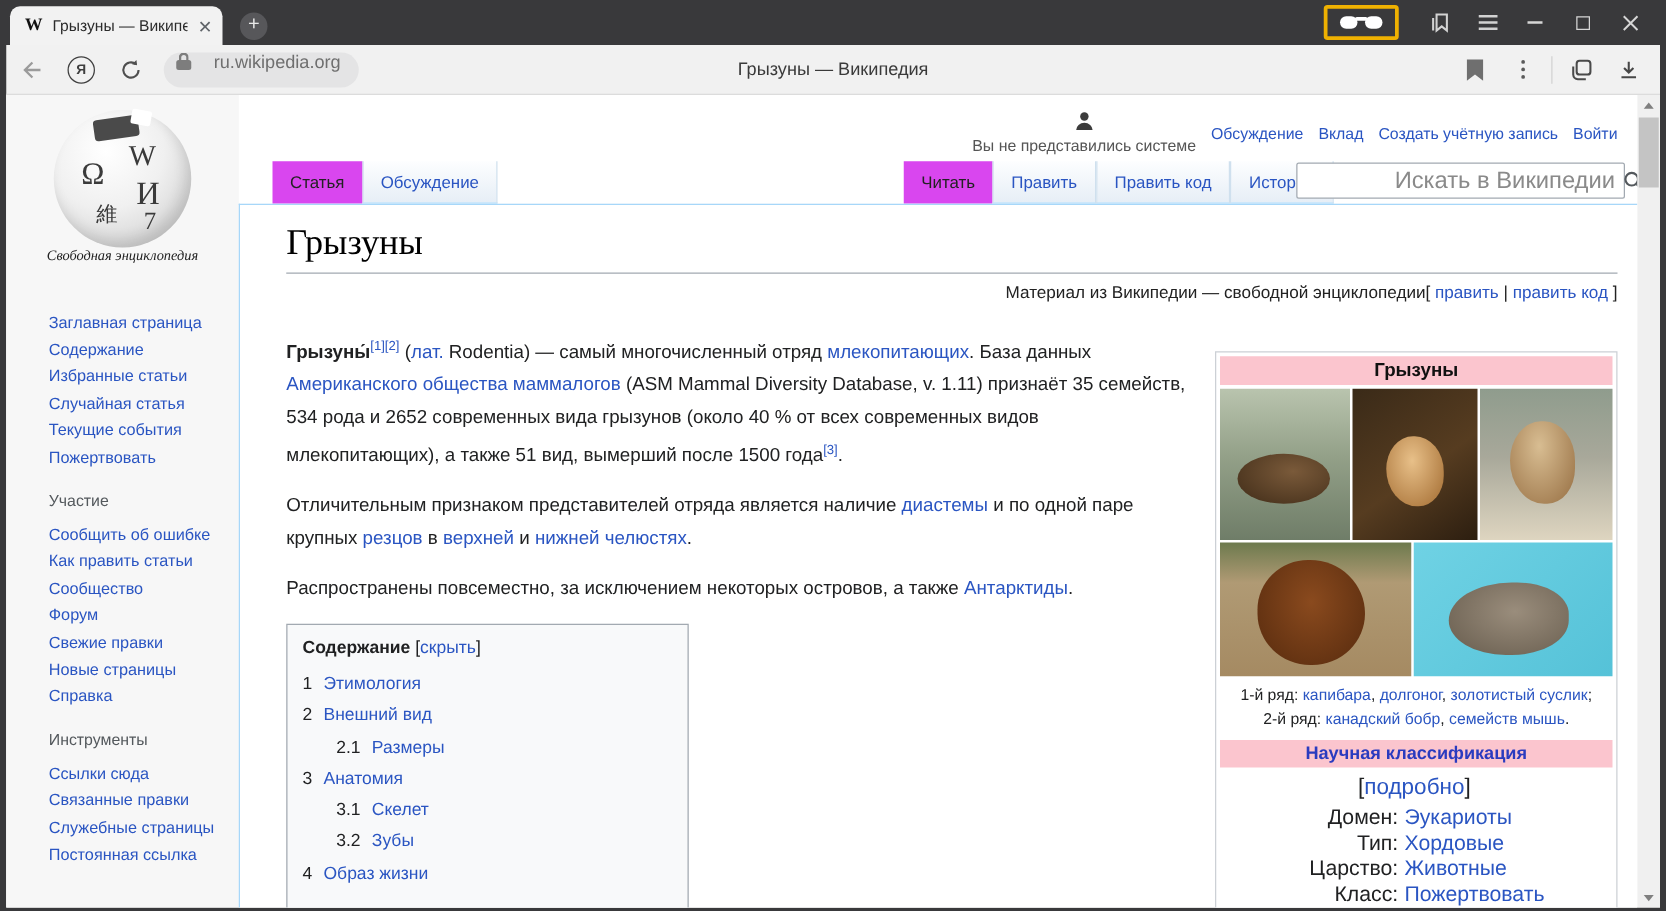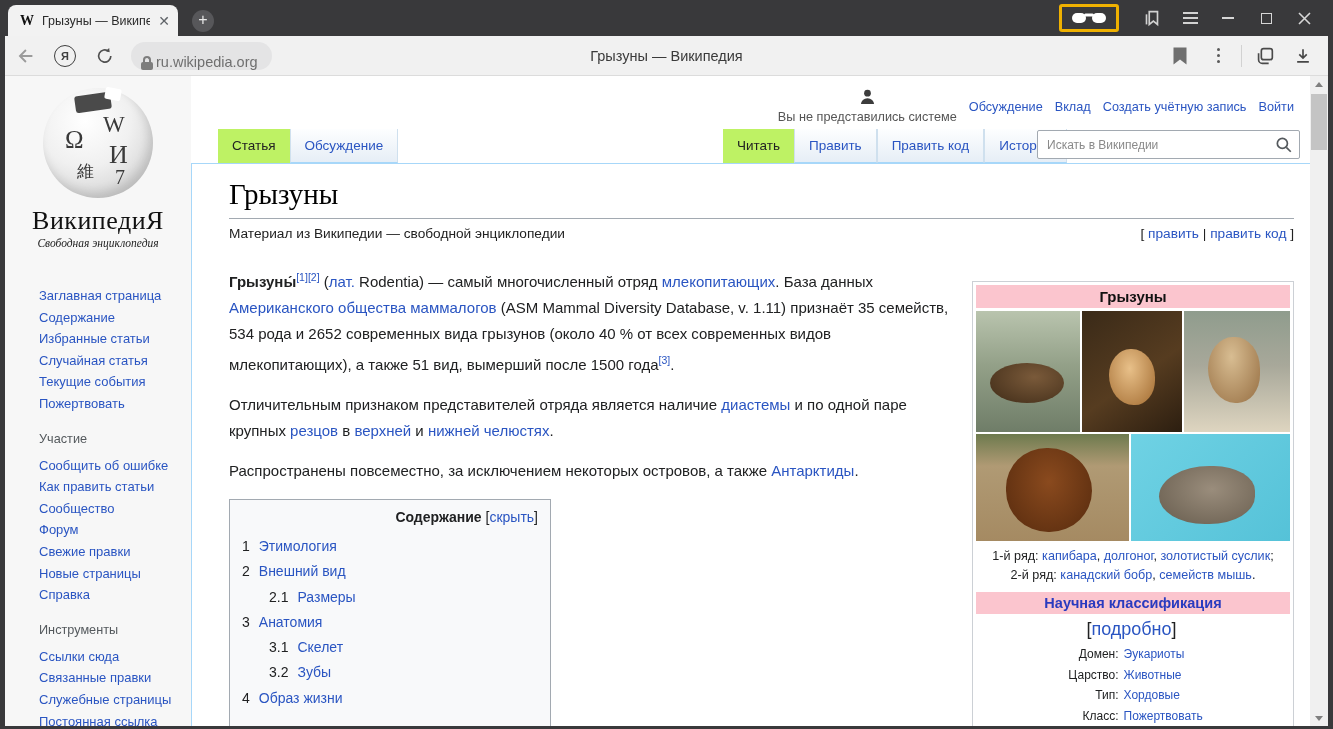--- a/index.html
+++ b/index.html
@@ -25,21 +25,21 @@
   .maxbox { width:11px; height:11px; border:1.6px solid #d6d6d6; }
 
   
   .addrbar { position:absolute; top:36px; left:5px; right:5px; height:40px; background:#f1f1f1;
              border-bottom:1px solid #dcdcdc; display:flex; align-items:center; }
   .nav-ic { width:40px; display:flex; justify-content:center; align-items:center; }
   .ya-badge { width:22px; height:22px; border:1.8px solid #3f3f3f; border-radius:50%;
               display:flex; align-items:center; justify-content:center;
               font-size:11px; font-weight:bold; color:#3f3f3f; }
   .addr-pill { margin-left:6px; height:28px; background:#e4e4e5; border-radius:14px;
-               display:flex; align-items:flex-end; padding:0 14px 0 10px; gap:3px; }
+               display:flex; align-items:flex-start; padding:0 14px 0 10px; gap:18px; }
   .addr-pill .url { font-size:14.5px; color:#6f6f6f; }
   .lock { position:relative; width:12px; height:14px; }
   .lock .shackle { position:absolute; top:0; left:2px; width:8px; height:8px;
                    border:2px solid #7d7d7d; border-bottom:none; border-radius:5px 5px 0 0; }
   .lock .bodyy { position:absolute; bottom:0; left:0; width:12px; height:8px; background:#7d7d7d; border-radius:2px; }
   .center-title { position:absolute; left:0; right:0; text-align:center; font-size:14.5px; color:#3a3a3a; pointer-events:none; }
   .ab-right { position:absolute; right:6px; display:flex; align-items:center; }
   .ab-ic { width:38px; height:36px; display:flex; align-items:center; justify-content:center; color:#5a5a5a; }
   .kebab { display:flex; flex-direction:column; gap:3px; }
   .kebab i { width:3px; height:3px; border-radius:50%; background:#5a5a5a; display:block; }
@@ -60,25 +60,25 @@
   .personal { position:absolute; top:13px; right:16px; display:flex; align-items:center; gap:12px; font-size:12.7px; }
   .personal .status { color:#555; display:flex; align-items:center; gap:5px;flex-direction:column; }
   .wl, a.wl { color:#2a55c2; text-decoration:none; cursor:pointer; }
   sup.wl { font-size:10.5px; }
 
   .namespaces { position:absolute; left:27px; bottom:0; display:flex; }
   .views { position:absolute; left:532px; bottom:0; display:flex; }
   .ptab { height:34px; line-height:34px; padding:0 14px; font-size:13.5px; white-space:nowrap; }
   .ptab.unsel { background:linear-gradient(to bottom,#fdfeff,#e6eef6); color:#2a55c2;
                 border-left:1px solid #cfe0ee; border-right:1px solid #cfe0ee; border-bottom:1px solid #a7d7f9; }
-  .ptab.sel { background:#bef264; color:#222; }
+  .ptab.sel { background:#d946ef; color:#222; }
   .searchbox { position:absolute; right:10px; bottom:4px; width:263px; height:29px; background:#fff;
                border:1px solid #a2a9b1; border-radius:2px; display:flex; align-items:center; }
-  .searchbox input { flex:1; border:none; outline:none; font-size:12px; padding:0 6px 0 9px; color:#333;
-                     font-family:"Liberation Sans", sans-serif; background:transparent; }
+  .searchbox input { flex:1; border:none; outline:none; font-size:19px; padding:0 6px 0 9px; color:#333;
+                     font-family:"Liberation Sans", sans-serif; background:transparent;text-align:right; }
   .searchbox input::placeholder { color:#8a8a8a; }
   .mag { width:30px; display:flex; align-items:center; justify-content:center; }
 
   .sidebar { position:absolute; left:0; top:0; width:186px; bottom:0; background:#f7f7f7; }
   .logo { width:186px; padding-top:12px; text-align:center; }
   .globe { position:relative; width:110px; height:110px; margin:0 auto; border-radius:50%;
            background:radial-gradient(circle at 38% 30%, #ffffff 0%, #f0f0f0 45%, #d4d4d4 80%, #bdbdbd 100%);
            box-shadow:inset -4px -6px 10px rgba(0,0,0,.12); font-family:"Liberation Serif", serif; color:#3a3a3a; }
   .globe span { position:absolute; }
   .g-dark { position:absolute; top:6px; left:32px; width:36px; height:17px; background:#4a4a4a; border-radius:3px; transform:rotate(-8deg); }
@@ -88,26 +88,26 @@
 
   .side-lists { padding-left:34px; margin-top:36px; font-size:13px; }
   .side-lists ul { list-style:none; }
   .side-lists li { height:21.6px; line-height:21.6px; white-space:nowrap; }
   .side-h { color:#54595d; font-size:12.7px; margin:17px 0 9px 0; }
 
   .content { position:absolute; left:186px; top:87px; right:0; bottom:-40px; background:#fff;
              border-top:1px solid #a7d7f9; border-left:1px solid #a7d7f9; padding:0 0 0 37px; }
   h1.fh { font-family:"Liberation Serif", serif; font-weight:normal; font-size:29px; color:#000;
           margin:14px 16px 0 0; padding-bottom:7px; border-bottom:1px solid #a2a9b1; }
-  .byline { display:flex; justify-content:space-between; margin:7px 16px 0 0; font-size:13.7px; color:#222; }
+  .byline { display:flex; justify-content:flex-end; margin:7px 16px 0 0; font-size:13.7px; color:#222; }
   .paras { width:722px; margin-top:23px; font-size:15px; line-height:26px; color:#202122; }
   .paras p { margin-bottom:14px; }
 
   .toc { width:322px; margin-top:15px; border:1px solid #a2a9b1; background:#f8f9fa; padding:9px 12px 20px 12px; font-size:14px; }
-  .toc-h { text-align:right; font-size:14px; color:#202122; }
+  .toc-h { text-align:left; font-size:14px; color:#202122; }
   .toc ul { list-style:none; margin-top:9px; }
   .toc li { line-height:25.3px; color:#202122; }
   .toc li.l2 { padding-left:27px; }
   .toc .num { margin-right:9px; }
 
   .infobox { position:absolute; top:117px; right:16px; width:322px; border:1px solid #ccd0d5; background:#fff; padding:3px; font-size:13.5px; }
   .ib-head { background:#fbc5ce; text-align:center; font-weight:bold; font-size:15px; color:#111; padding:3px 0; }
   .ib-head.blue { color:#2a3bbf; font-size:14.5px; margin-top:7px; }
   .photos { margin-top:3px; }
   .prow { display:flex; gap:2px; margin-top:2px; }
@@ -120,21 +120,21 @@
   .ph-jerboa i { width:46px; height:56px; left:27px; top:38px; background:radial-gradient(ellipse at 45% 35%,#e8c089,#b07c42 80%); border-radius:48% 52% 45% 55%; }
   .ph-squir { width:106px; background:linear-gradient(to bottom,#8f9c8d 0%,#a8a89a 45%,#ded5c0 100%); }
   .ph-squir i { width:52px; height:66px; left:24px; top:26px; background:radial-gradient(ellipse at 45% 30%,#d8bd92,#a5füh 0%, #a07a4e 85%); background:radial-gradient(ellipse at 45% 30%,#d8bd92,#a07a4e 85%); border-radius:50% 50% 45% 55%; }
   .ph-beav { width:153px; background:linear-gradient(to bottom,#6d7a4e 0%,#b09a74 30%,#a58a62 100%); }
   .ph-beav i { width:86px; height:84px; left:30px; top:14px; background:radial-gradient(ellipse at 50% 40%,#8a4a1e,#5e2f10 85%); border-radius:48% 52% 50% 50%; }
   .ph-mouse { width:159px; background:linear-gradient(135deg,#6fd2e4 0%,#55c2d8 100%); }
   .ph-mouse i { width:96px; height:58px; left:28px; top:32px; background:radial-gradient(ellipse at 55% 40%,#9a8d7c,#6e6354 85%); border-radius:55% 45% 50% 50%; }
   .ib-cap { text-align:center; font-size:12.6px; line-height:19px; margin-top:6px; color:#202122; }
   .ib-detail { text-align:center; padding:5px 3px 2px 0; font-size:18px; color:#202122; }
   .ib-rows { margin-top:2px; }
-  .ib-row { display:grid; grid-template-columns:47% 53%; line-height:20.7px; font-size:12px; }
+  .ib-row { display:grid; grid-template-columns:47% 53%; line-height:20.7px; font-size:17px; }
   .ib-row .lbl { text-align:right; padding-right:5px; color:#202122; }
 
   svg { display:block; }
 </style>
 </head>
 <body>
 
 <div class="window">
 
   <div class="tabbar">
@@ -277,21 +277,20 @@
         <div class="logo">
           <div class="globe">
             <span class="g-dark"></span>
               <span class="g-notch"></span>
             <span style="left:22px; top:38px; font-size:25px;">Ω</span>
             <span style="left:60px; top:24px; font-size:23px;">W</span>
             <span style="left:66px; top:52px; font-size:26px;">И</span>
             <span style="left:72px; top:78px; font-size:20px;">7</span>
             <span style="left:34px; top:72px; font-size:17px;">維</span>
           </div>
-          <div class="wordmark">ВикипедиЯ</div>
           <div class="slogan">Свободная энциклопедия</div>
         </div>
 
         <div class="side-lists">
           <ul>
             <li><a class="wl">Заглавная страница</a></li>
             <li><a class="wl">Содержание</a></li>
             <li><a class="wl">Избранные статьи</a></li>
             <li><a class="wl">Случайная статья</a></li>
             <li><a class="wl">Текущие события</a></li>
@@ -371,26 +370,26 @@
             <div><span>2-й ряд: </span><a class="wl">канадский бобр</a><span>, </span><a class="wl">семейств мышь</a><span>.</span></div>
           </div>
           <div class="ib-head blue">Научная классификация</div>
           <div class="ib-detail"><span>[</span><a class="wl">подробно</a><span>]</span></div>
           <div class="ib-rows">
             <div class="ib-row">
               <span class="lbl">Домен:</span>
               <a class="wl">Эукариоты</a>
             </div>
             <div class="ib-row">
+              <span class="lbl">Тип:</span>
+              <a class="wl">Хордовые</a>
+            </div>
+            <div class="ib-row">
               <span class="lbl">Царство:</span>
               <a class="wl">Животные</a>
-            </div>
-            <div class="ib-row">
-              <span class="lbl">Тип:</span>
-              <a class="wl">Хордовые</a>
             </div>
             <div class="ib-row">
               <span class="lbl">Класс:</span>
               <a class="wl">Пожертвовать</a>
             </div>
           </div>
         </div>
       </div>
     </div>
 

